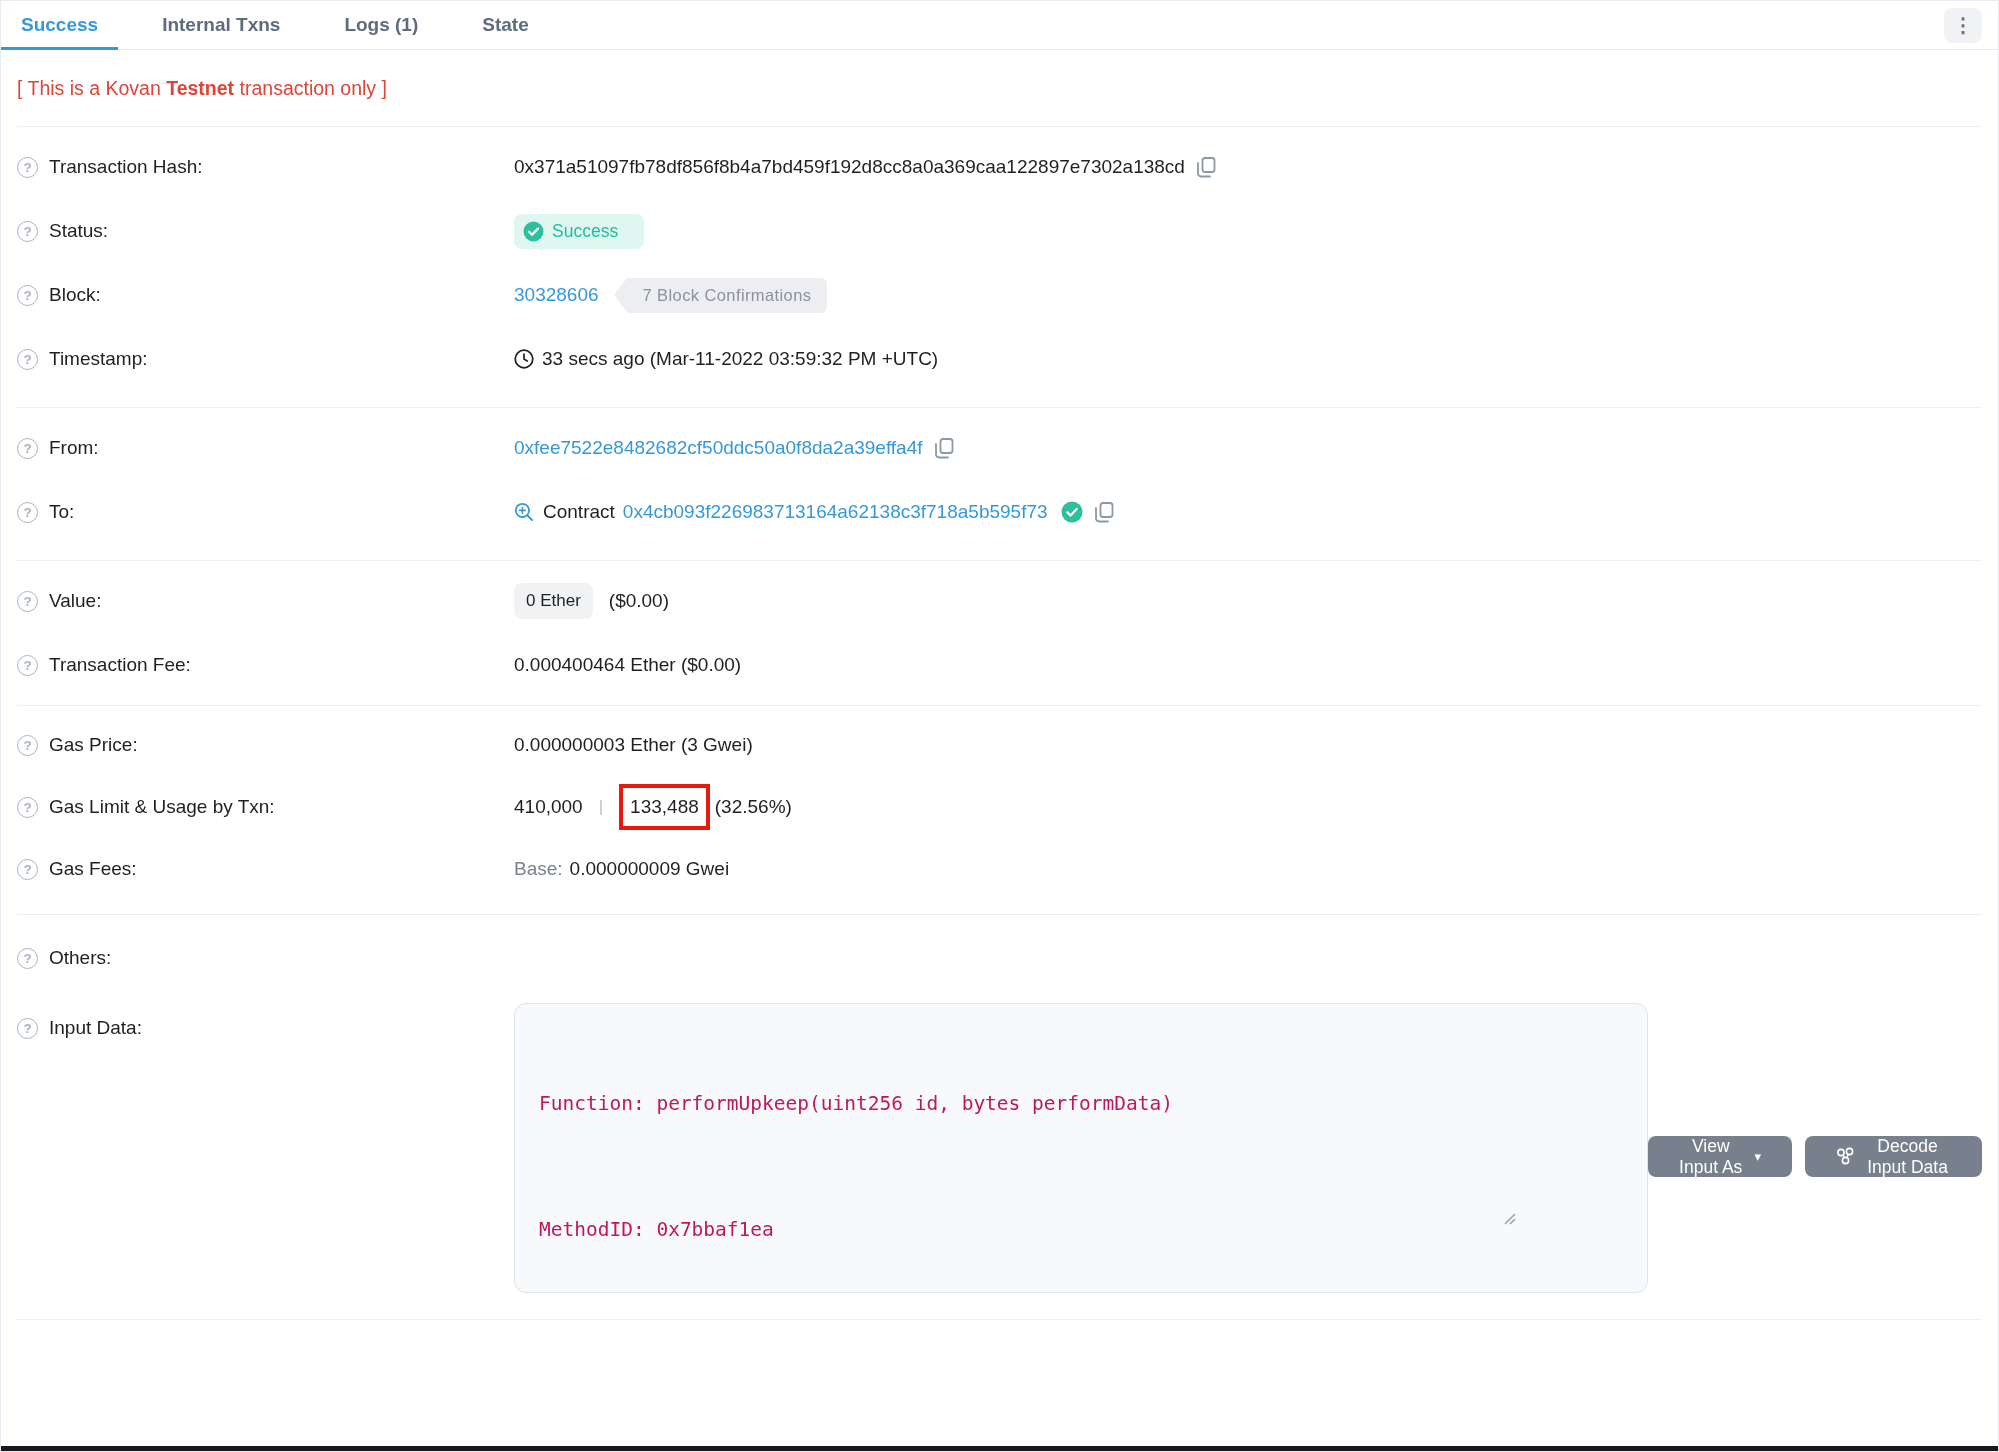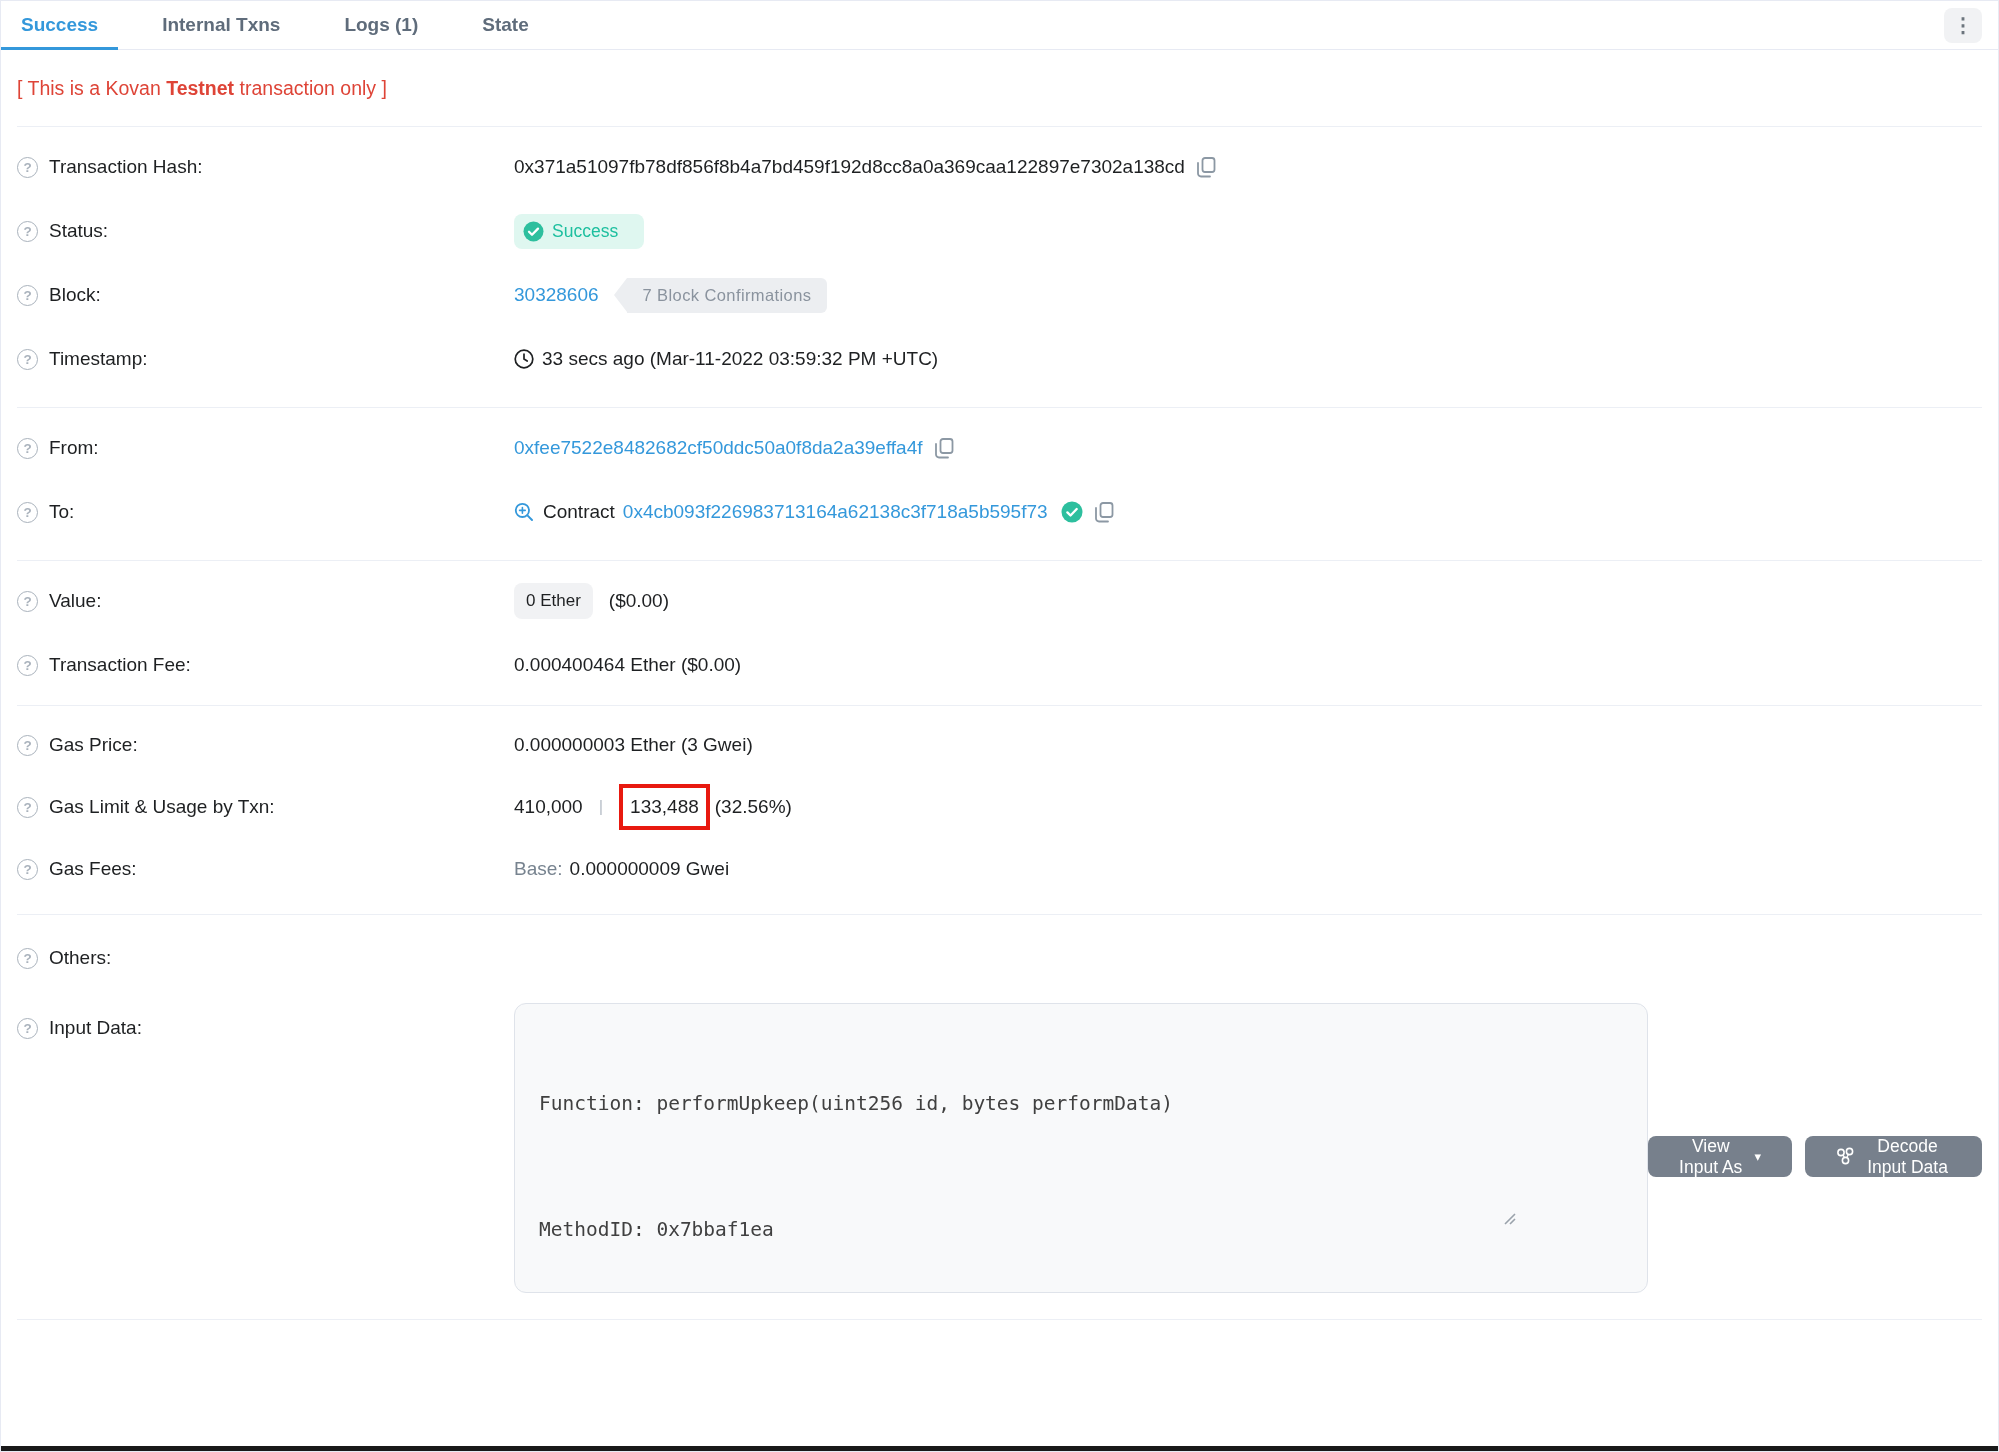--- a/index.html
+++ b/index.html
@@ -126,21 +126,21 @@
   
   .code-box {
     position:relative;
     width:1462px; height:290px;
     background:#f8f9fa;
     border:1px solid #dfe3ea;
     border-radius:12px;
     padding:21px 24px;
     font-family:"DejaVu Sans Mono","Liberation Mono",monospace;
     font-size:19.5px; line-height:31.5px;
-    color:#404040;
+    color:#be185d;
     overflow:hidden;
     white-space:pre;
   }
   .code-box .fn-line { margin-bottom:31.5px; }
   .resize-handle {
     position:absolute; right:4px; bottom:4px; cursor:nwse-resize;
   }
   .btn-row { display:flex; gap:13px; margin-top:17px; }
   .btn {
     display:inline-flex; align-items:center; gap:9px;

